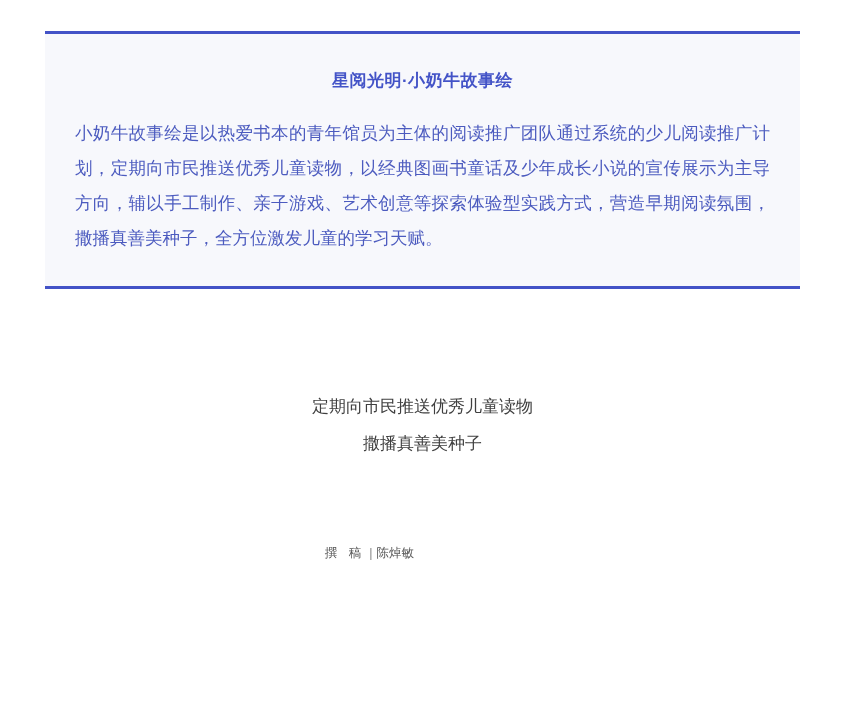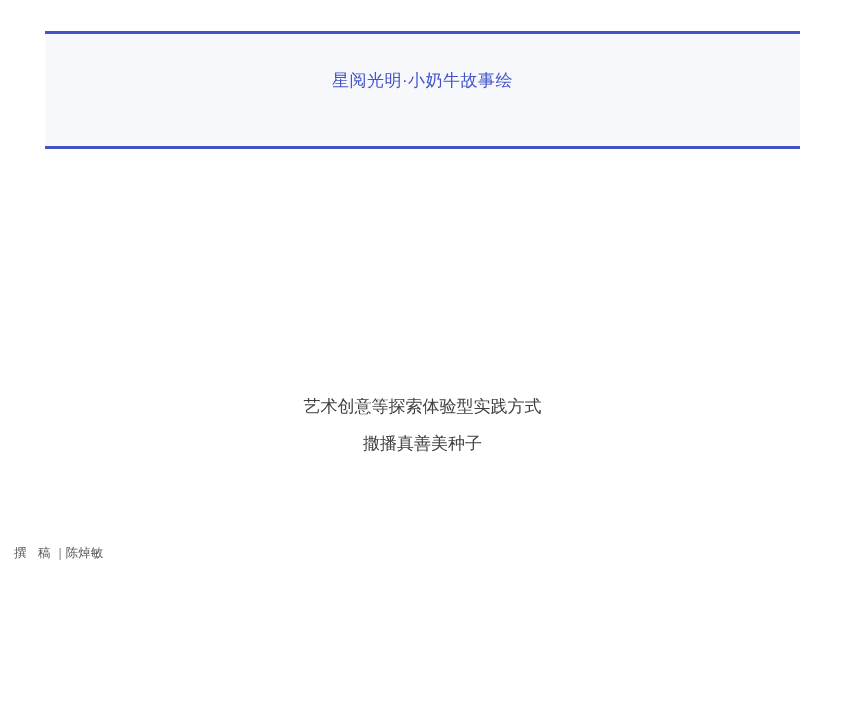--- a/index.html
+++ b/index.html
@@ -28,21 +28,21 @@
     box-sizing: border-box;
     background: #f7f8fc;
     border-top: 3px solid #4353c7;
     border-bottom: 3px solid #4353c7;
     padding: 34px 26px 30px 26px;
   }
   .card-title {
     text-align: center;
     color: #4353c7;
     font-size: 17px;
-    font-weight: normal;
+    font-weight: bold;
     letter-spacing: 0.5px;
     margin: 0 0 22px 0;
     line-height: 1.5;
   }
   .card-body {
     color: #4c5bbf;
     font-size: 17.5px;
     line-height: 2.0;
     text-align: justify;
     text-justify: inter-ideograph;
@@ -63,20 +63,21 @@
     margin: 0;
   }
   .credits {
     position: absolute;
     left: 14px;
     top: 538px;
     width: 400px;
     font-size: 12.5px;
     color: #555555;
     line-height: 2.45;
+    text-align: right;
   }
   .credit-row {
     white-space: nowrap;
   }
   .credit-role {
     display: inline-block;
     letter-spacing: 4px;
   }
   .credit-sep {
     display: inline-block;
@@ -87,24 +88,25 @@
     display: inline-block;
   }
 </style>
 </head>
 <body>
 
 <div class="page">
 
   <div class="info-card">
     <div class="card-title">星阅光明·小奶牛故事绘</div>
+    <div class="card-body">小奶牛故事绘是以热爱书本的青年馆员为主体的阅读推广团队通过系统的少儿阅读推广计划，定期向市民推送优秀儿童读物，以经典图画书童话及少年成长小说的宣传展示为主导方向，辅以手工制作、亲子游戏、艺术创意等探索体验型实践方式，营造早期阅读氛围，撒播真善美种子，全方位激发儿童的学习天赋。</div>
   </div>
 
   <div class="closing">
-    <div>艺术创意等探索体验型实践方式</div>
+    <div>定期向市民推送优秀儿童读物</div>
     <div>撒播真善美种子</div>
   </div>
 
   <div class="credits">
     <div class="credit-row">
       <span class="credit-role">撰 稿</span><span class="credit-sep">|</span><span class="credit-name">陈焯敏</span>
     </div>
   </div>
 
 </div>

